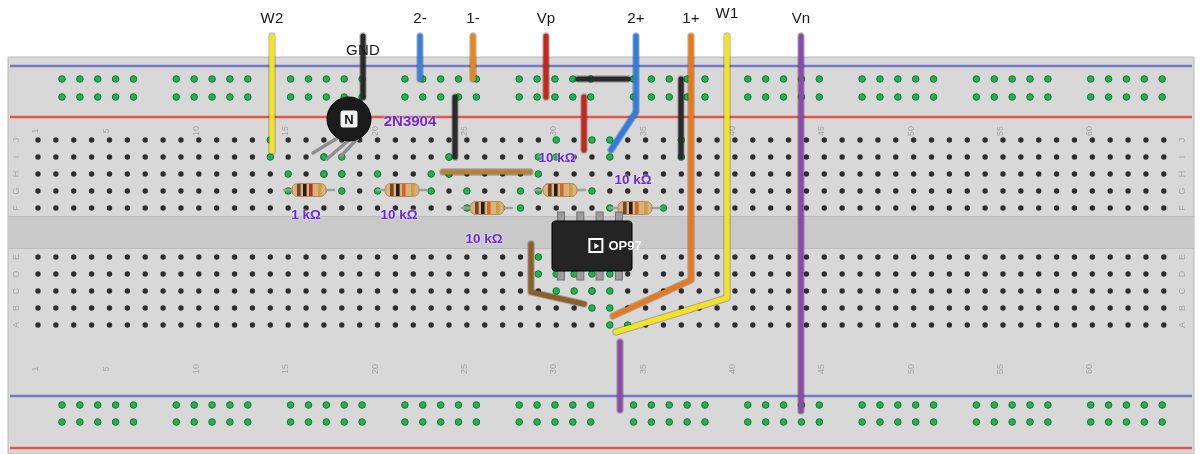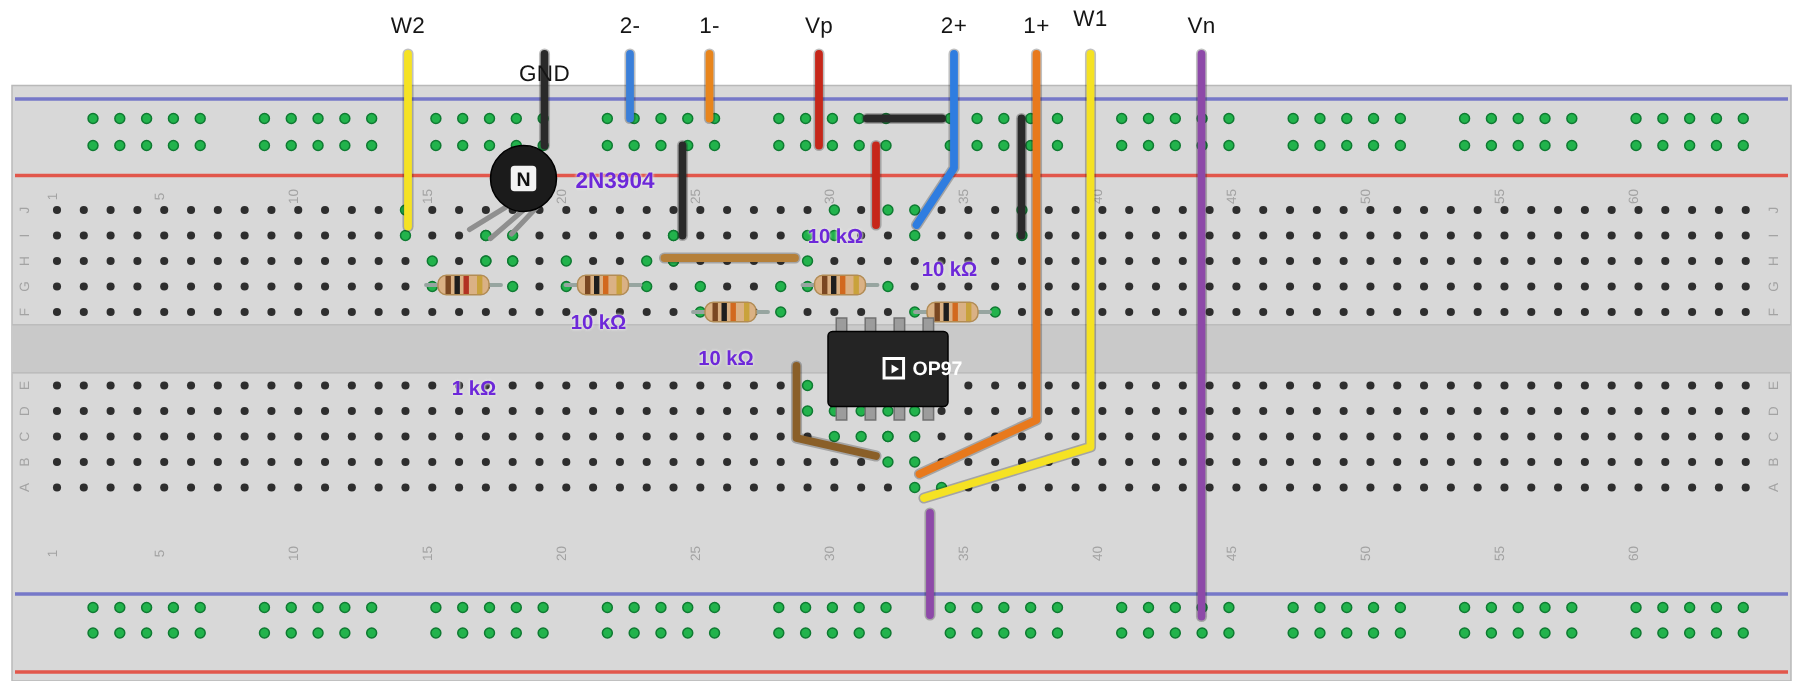--- a/index.html
+++ b/index.html
@@ -1061,21 +1061,21 @@
   <div class="tlabel" style="left: 363px; top: 9px; margin-top: 32px;">GND</div>
   <div class="tlabel" style="left: 420px; top: 9px;">2-</div>
   <div class="tlabel" style="left: 473px; top: 9px;">1-</div>
   <div class="tlabel" style="left: 546px; top: 9px;">Vp</div>
   <div class="tlabel" style="left: 636px; top: 9px;">2+</div>
   <div class="tlabel" style="left: 691px; top: 9px;">1+</div>
   <div class="tlabel" style="left: 727px; top: 4px;">W1</div>
   <div class="tlabel" style="left: 801px; top: 9px;">Vn</div>
 
   <div class="clabel" style="font-size: 15px; left: 410px; top: 112px;">2N3904</div>
-  <div class="clabel" style="left: 316px; top: 207px; margin-top: 44px;">1 kΩ</div>
+  <div class="clabel" style="left: 306px; top: 207px;">1 kΩ</div>
   <div class="clabel" style="left: 399px; top: 207px;">10 kΩ</div>
   <div class="clabel" style="left: 484px; top: 231px;">10 kΩ</div>
   <div class="clabel" style="left: 557px; top: 150px;">10 kΩ</div>
   <div class="clabel" style="left: 633px; top: 172px;">10 kΩ</div>
   <div class="iclabel" style="left: 593px; top: 238px; padding-left: 44px;">
     <span class="adi-logo"></span>
     <span>OP97</span>
   </div>
 </div>
 

